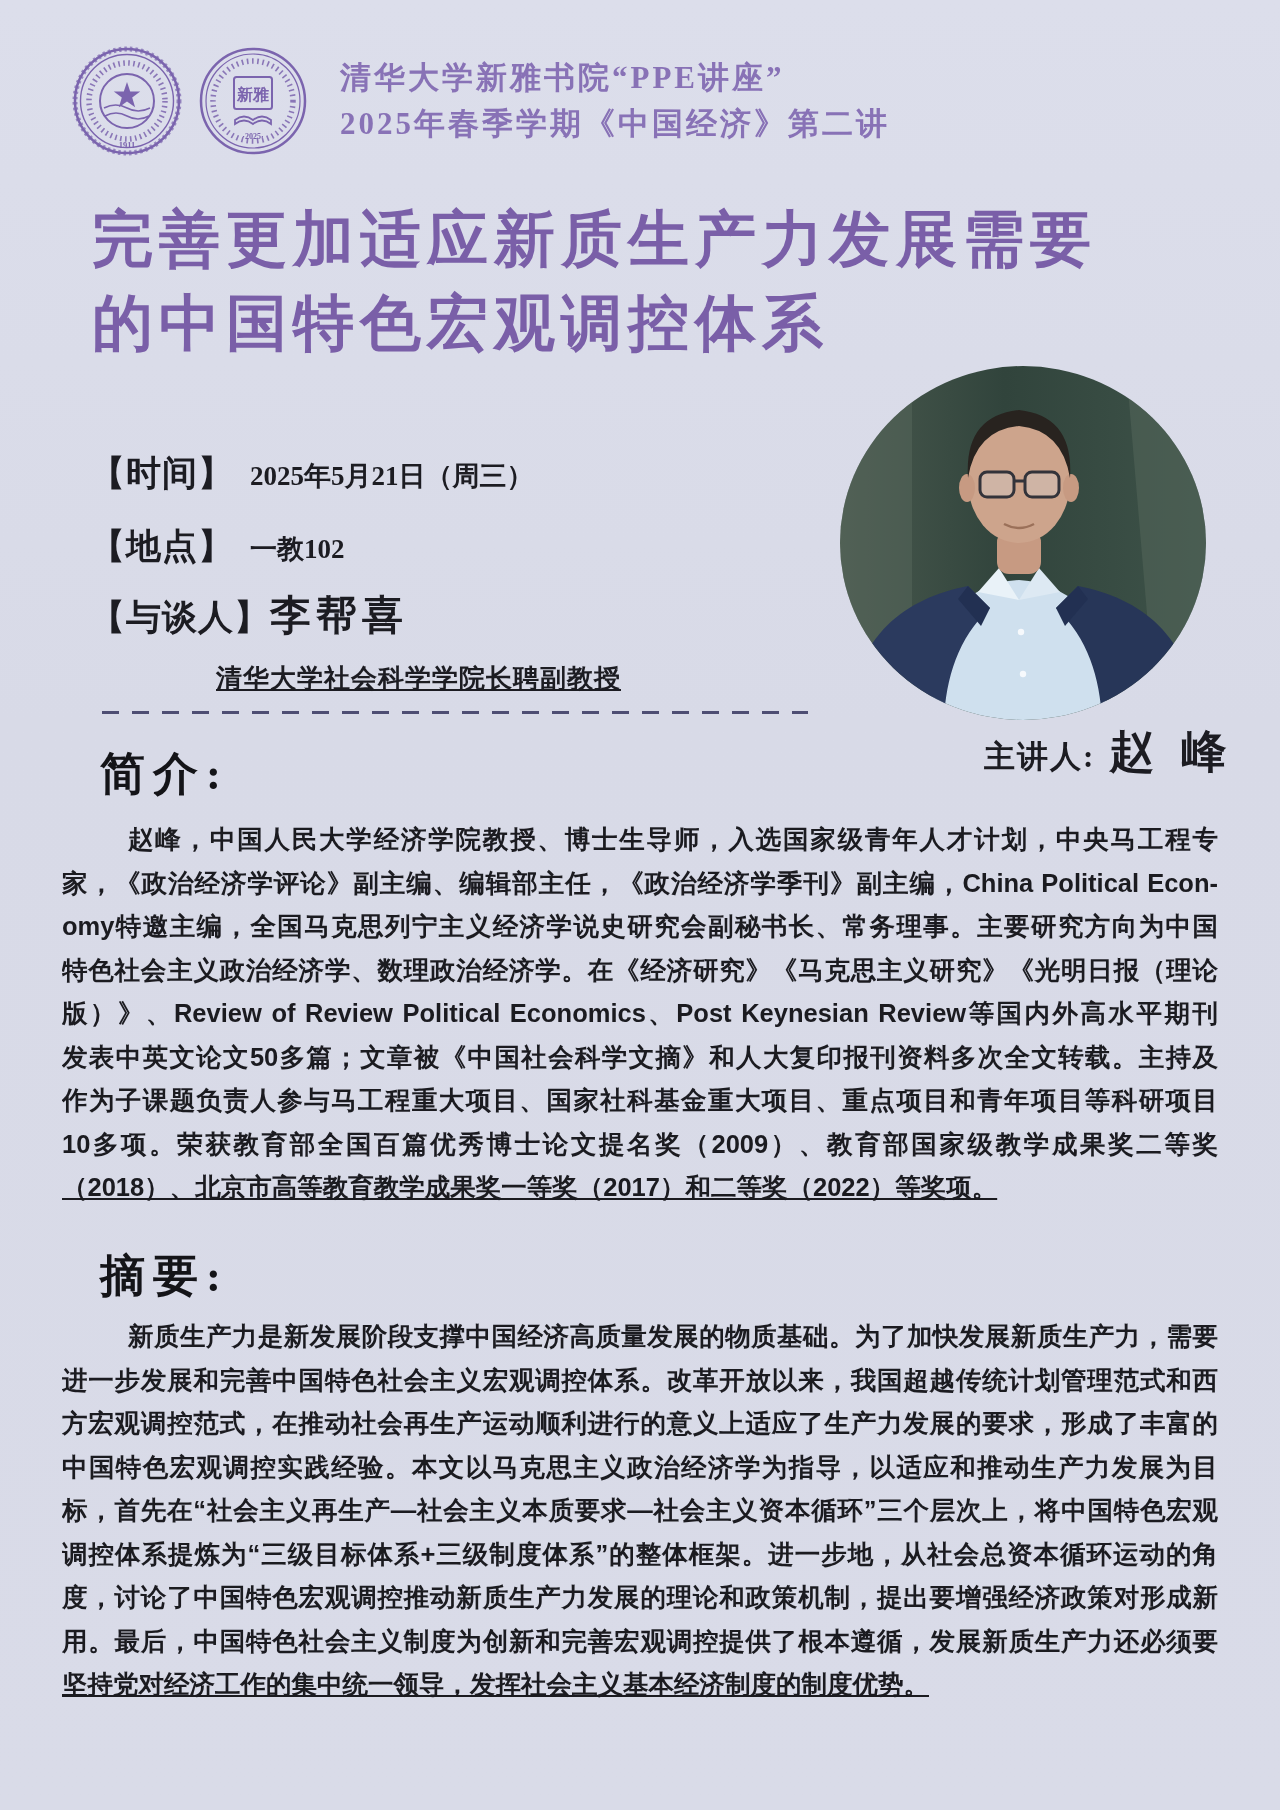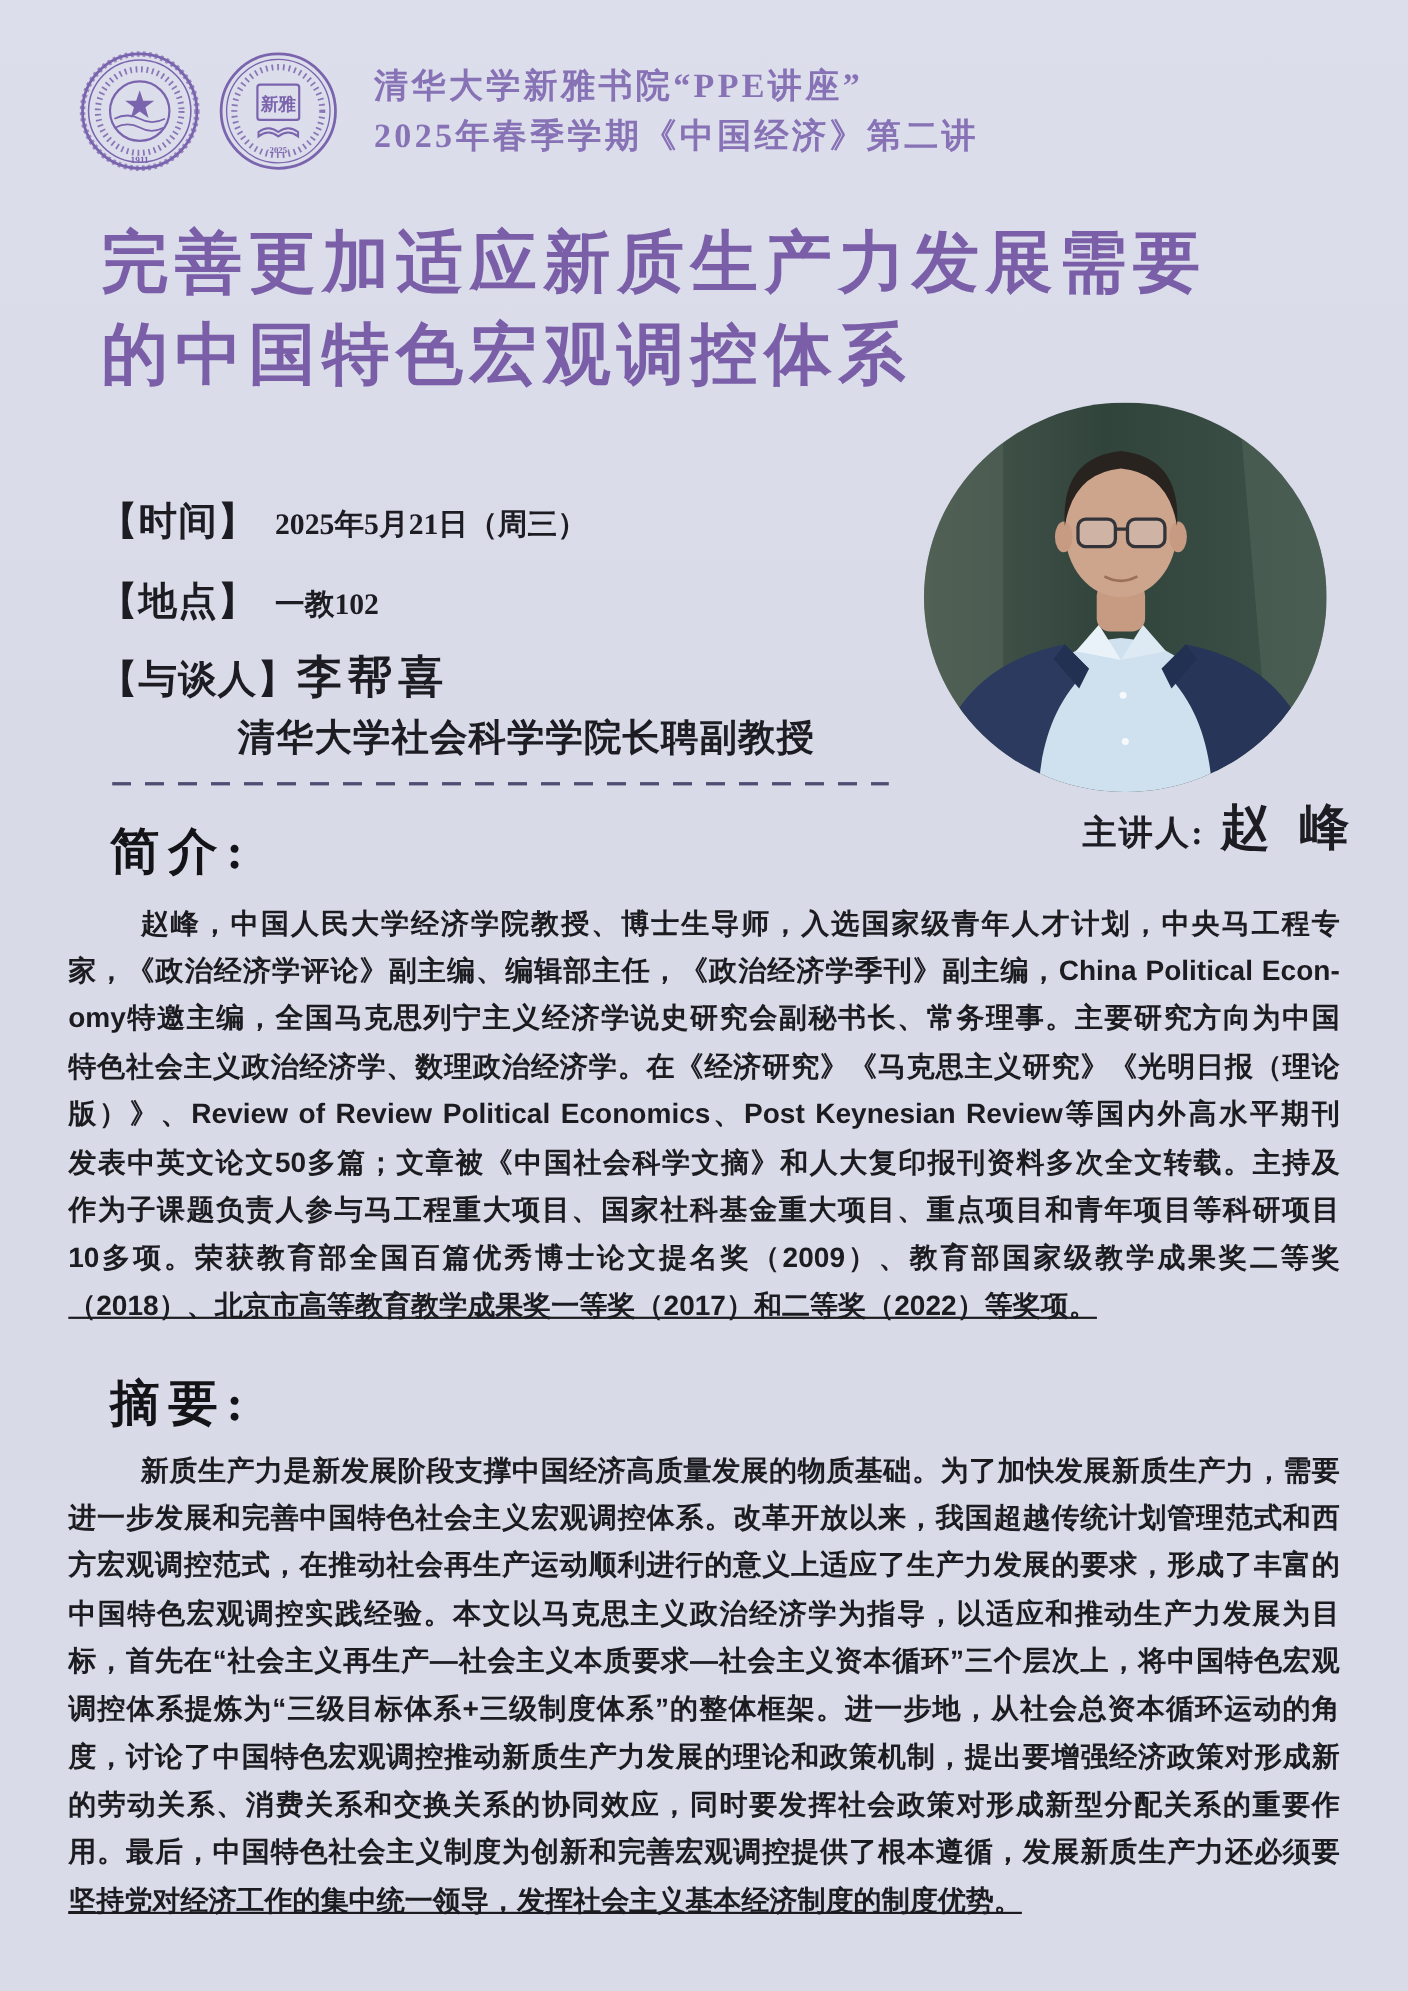--- a/index.html
+++ b/index.html
@@ -26,21 +26,21 @@
   
   .info { position:absolute; left:90px; top:450px; }
   .info-row { display:flex; align-items:baseline; }
   .info-row .info-label { font-weight:bold; font-size:35px; letter-spacing:1px; }
   .info-row-0 .info-label, .info-row-1 .info-label { width:160px; }
   .info-row-0 { margin-bottom:26px; }
   .info-row-1 { margin-bottom:18px; }
   .info-value { font-weight:bold; font-size:27px; }
   .info-row-2 .info-label { }
   .info-row-2 .info-value { font-size:41px; letter-spacing:5px; }
-  .affiliation { margin-top:5px; padding-left:126px; font-weight:bold; font-size:34px; letter-spacing:1px; }
+  .affiliation { margin-top:18px; padding-left:126px; font-weight:bold; font-size:26px; letter-spacing:1px;text-decoration:underline; }
 
   
   .divider { position:absolute; left:102px; top:711px; width:706px; height:3px;
              background:repeating-linear-gradient(90deg,#4e4e73 0 17px, transparent 17px 30px); }
 
   
   .photo { position:absolute; left:840px; top:366px; width:366px; height:354px; }
   .photo svg { width:100%; height:100%; display:block; }
 
   
@@ -55,21 +55,21 @@
   .abstract-heading { top:1246px; }
 
   
   .para { position:absolute; left:62px; width:1156px;
           font-family:"Liberation Sans", sans-serif; font-weight:600;
           font-size:25.5px; color:#1b1b20; }
   .intro-body { top:818px; }
   .abstract-body { top:1315px; }
   .txt-line { height:43.5px; line-height:43.5px; white-space:nowrap;
               text-align:justify; text-align-last:justify; overflow:hidden; }
-  .txt-line.indent { padding-left:66px;font-family:Liberation Serif, serif; }
+  .txt-line.indent { padding-left:66px; }
   .txt-line.last { text-align-last:left;text-decoration:underline; }
 
   .seal-text { font-family:"Liberation Serif", serif; fill:#7b64ae; }
 </style>
 </head>
 <body>
 
 <div class="poster">
 
   <div class="header">
@@ -194,18 +194,17 @@
 
   <div class="sec-heading abstract-heading">摘要:</div>
   <div class="para abstract-body">
       <div class="txt-line indent">新质生产力是新发展阶段支撑中国经济高质量发展的物质基础。为了加快发展新质生产力，需要</div>
       <div class="txt-line">进一步发展和完善中国特色社会主义宏观调控体系。改革开放以来，我国超越传统计划管理范式和西</div>
       <div class="txt-line">方宏观调控范式，在推动社会再生产运动顺利进行的意义上适应了生产力发展的要求，形成了丰富的</div>
       <div class="txt-line">中国特色宏观调控实践经验。本文以马克思主义政治经济学为指导，以适应和推动生产力发展为目</div>
       <div class="txt-line">标，首先在“社会主义再生产—社会主义本质要求—社会主义资本循环”三个层次上，将中国特色宏观</div>
       <div class="txt-line">调控体系提炼为“三级目标体系+三级制度体系”的整体框架。进一步地，从社会总资本循环运动的角</div>
       <div class="txt-line">度，讨论了中国特色宏观调控推动新质生产力发展的理论和政策机制，提出要增强经济政策对形成新</div>
-      <div class="txt-line">的劳动关系、消费关系和交换关系的协同效应，同时要发挥社会政策对形成新型分配关系的重要作</div>
       <div class="txt-line">用。最后，中国特色社会主义制度为创新和完善宏观调控提供了根本遵循，发展新质生产力还必须要</div>
       <div class="txt-line last">坚持党对经济工作的集中统一领导，发挥社会主义基本经济制度的制度优势。</div>
     </div>
 
 </div>
 
 </body></html>

